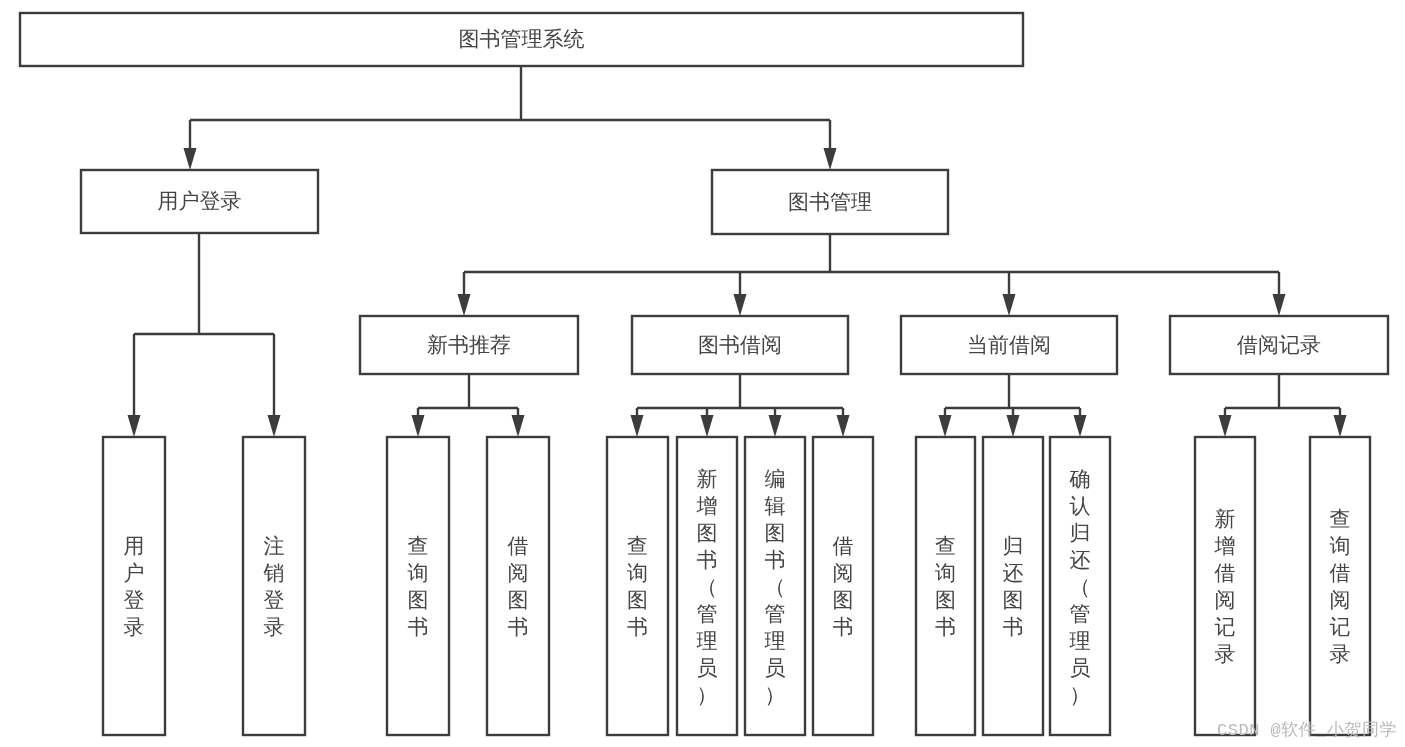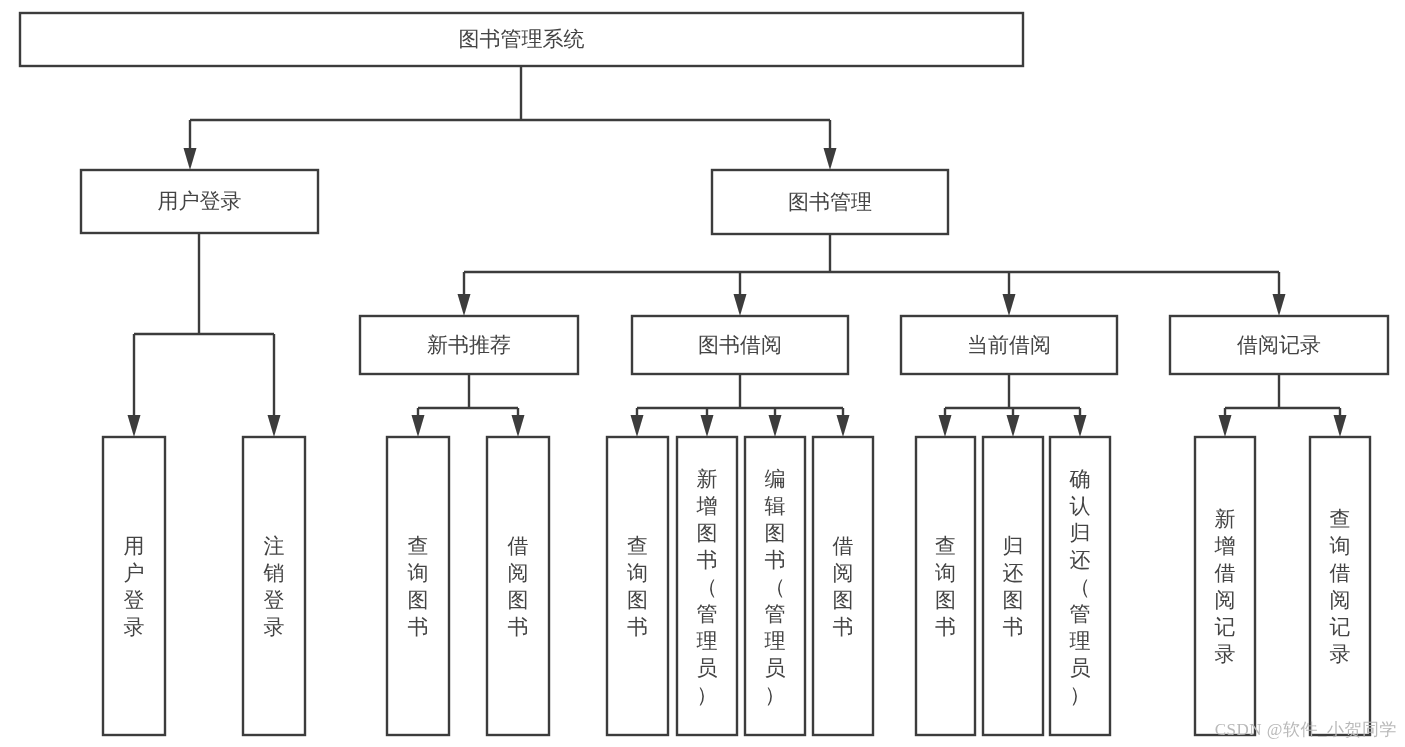--- a/index.html
+++ b/index.html
@@ -52,21 +52,21 @@
   .node-label-v {
     fill: #444444;
     font-family: "Liberation Sans", "DejaVu Sans", sans-serif;
     font-size: 21px;
     text-anchor: middle;
   }
   .watermark {
     position: absolute;
     right: 8px;
     bottom: 6px;
-    font-family: Liberation Serif, serif;
+    font-family: Liberation Mono, monospace;
     font-size: 17px;
     color: #b9b9b9;
     letter-spacing: 0.5px;
     white-space: nowrap;
     pointer-events: none;
   }
 </style>
 </head>
 <body>
 

